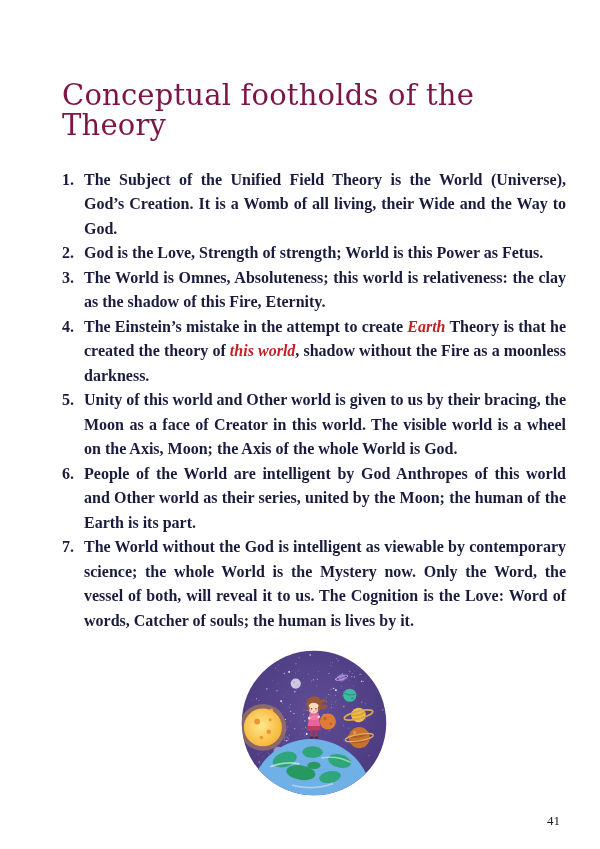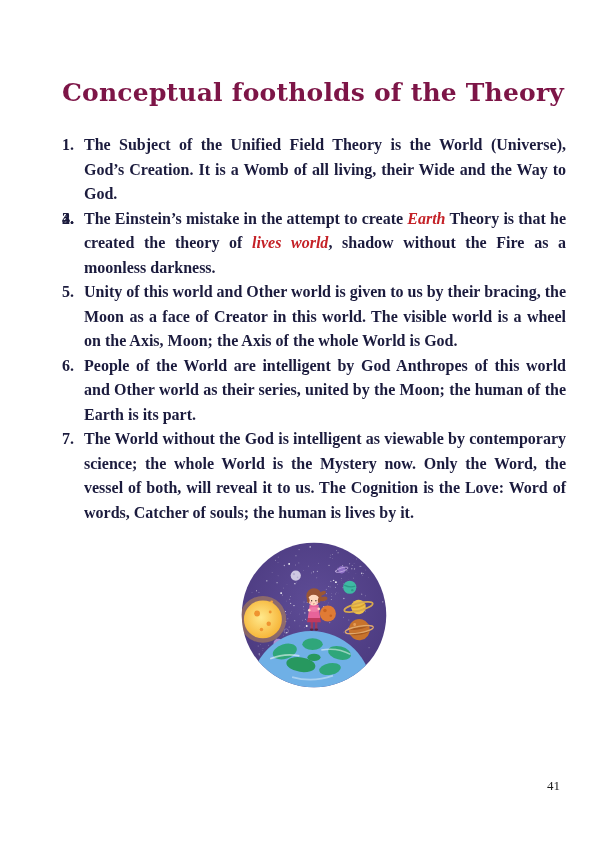--- a/index.html
+++ b/index.html
@@ -14,22 +14,22 @@
   body{width:600px;margin:0 auto;font-family:"Liberation Serif",serif;}
   .page{
     position:relative;
     width:600px;height:849px;
     background:var(--background);
     overflow:hidden;
     padding:80px 34px 0 62px;
   }
   h1.page-title{
     font-family:"DejaVu Serif",serif;
-    font-weight:bold;
-    font-size:25px;
+    font-weight:normal;
+    font-size:29px;
     line-height:1.05;
     color:var(--title_text);
     letter-spacing:.2px;
   }
   ol.concept-list{
     list-style:none;
     margin-top:27px;
     color:var(--body_text);
     font-weight:bold;
     font-size:16px;
@@ -49,37 +49,37 @@
     font-style:italic;
     font-weight:bold;
   }
   figure.illustration{
     width:146px;height:146px;
     margin:17px auto 0;
   }
   .page-number{
     position:absolute;
     right:40px;
-    top:778px;
+    top:813px;
     font-size:13px;
     color:var(--page_number);
   }
 </style>
 </head>
 <body>
 
 <div class="page">
 
   <h1 class="page-title">Conceptual footholds of the Theory</h1>
 
   <ol class="concept-list" id="concept-list">
       <li><span class="num">1.</span><span>The Subject of the Unified Field Theory is the World (Universe), God’s Creation. It is a Womb of all living, their Wide and the Way to God.</span></li>
-      <li><span class="num">2.</span></li>
-      <li><span class="num">3.</span></li>
-      <li><span class="num">4.</span><span>The Einstein’s mistake in the attempt to create <em class="accent">Earth</em> Theory is that he created the theory of <em class="accent">lives world</em>, shadow without the Fire as a moonless darkness.</span></li>
+      <li><span class="num">2.</span><span>God is the Love, Strength of strength; World is this Power as Fetus.</span></li>
+      <li><span class="num">3.</span><span>The World is Omnes, Absoluteness; this world is relativeness: the clay as the shadow of this Fire, Eternity.</span></li>
+      <li><span class="num">4.</span><span>The Einstein’s mistake in the attempt to create <em class="accent">Earth</em> Theory is that he created the theory of <em class="accent">this world</em>, shadow without the Fire as a moonless darkness.</span></li>
       <li><span class="num">5.</span><span>Unity of this world and Other world is given to us by their bracing, the Moon as a face of Creator in this world. The visible world is a wheel on the Axis, Moon; the Axis of the whole World is God.</span></li>
       <li><span class="num">6.</span><span>People of the World are intelligent by God Anthropes of this world and Other world as their series, united by the Moon; the human of the Earth is its part.</span></li>
       <li><span class="num">7.</span><span>The World without the God is intelligent as viewable by contemporary science; the whole World is the Mystery now. Only the Word, the vessel of both, will reveal it to us. The Cognition is the Love: Word of words, Catcher of souls; the human is lives by it.</span></li>
     </ol>
 
   <figure class="illustration">
     <svg viewBox="0 0 200 200" width="146" height="146">
       <defs>
         <clipPath id="circleClip">
             <circle cx="100" cy="100" r="99"></circle>

